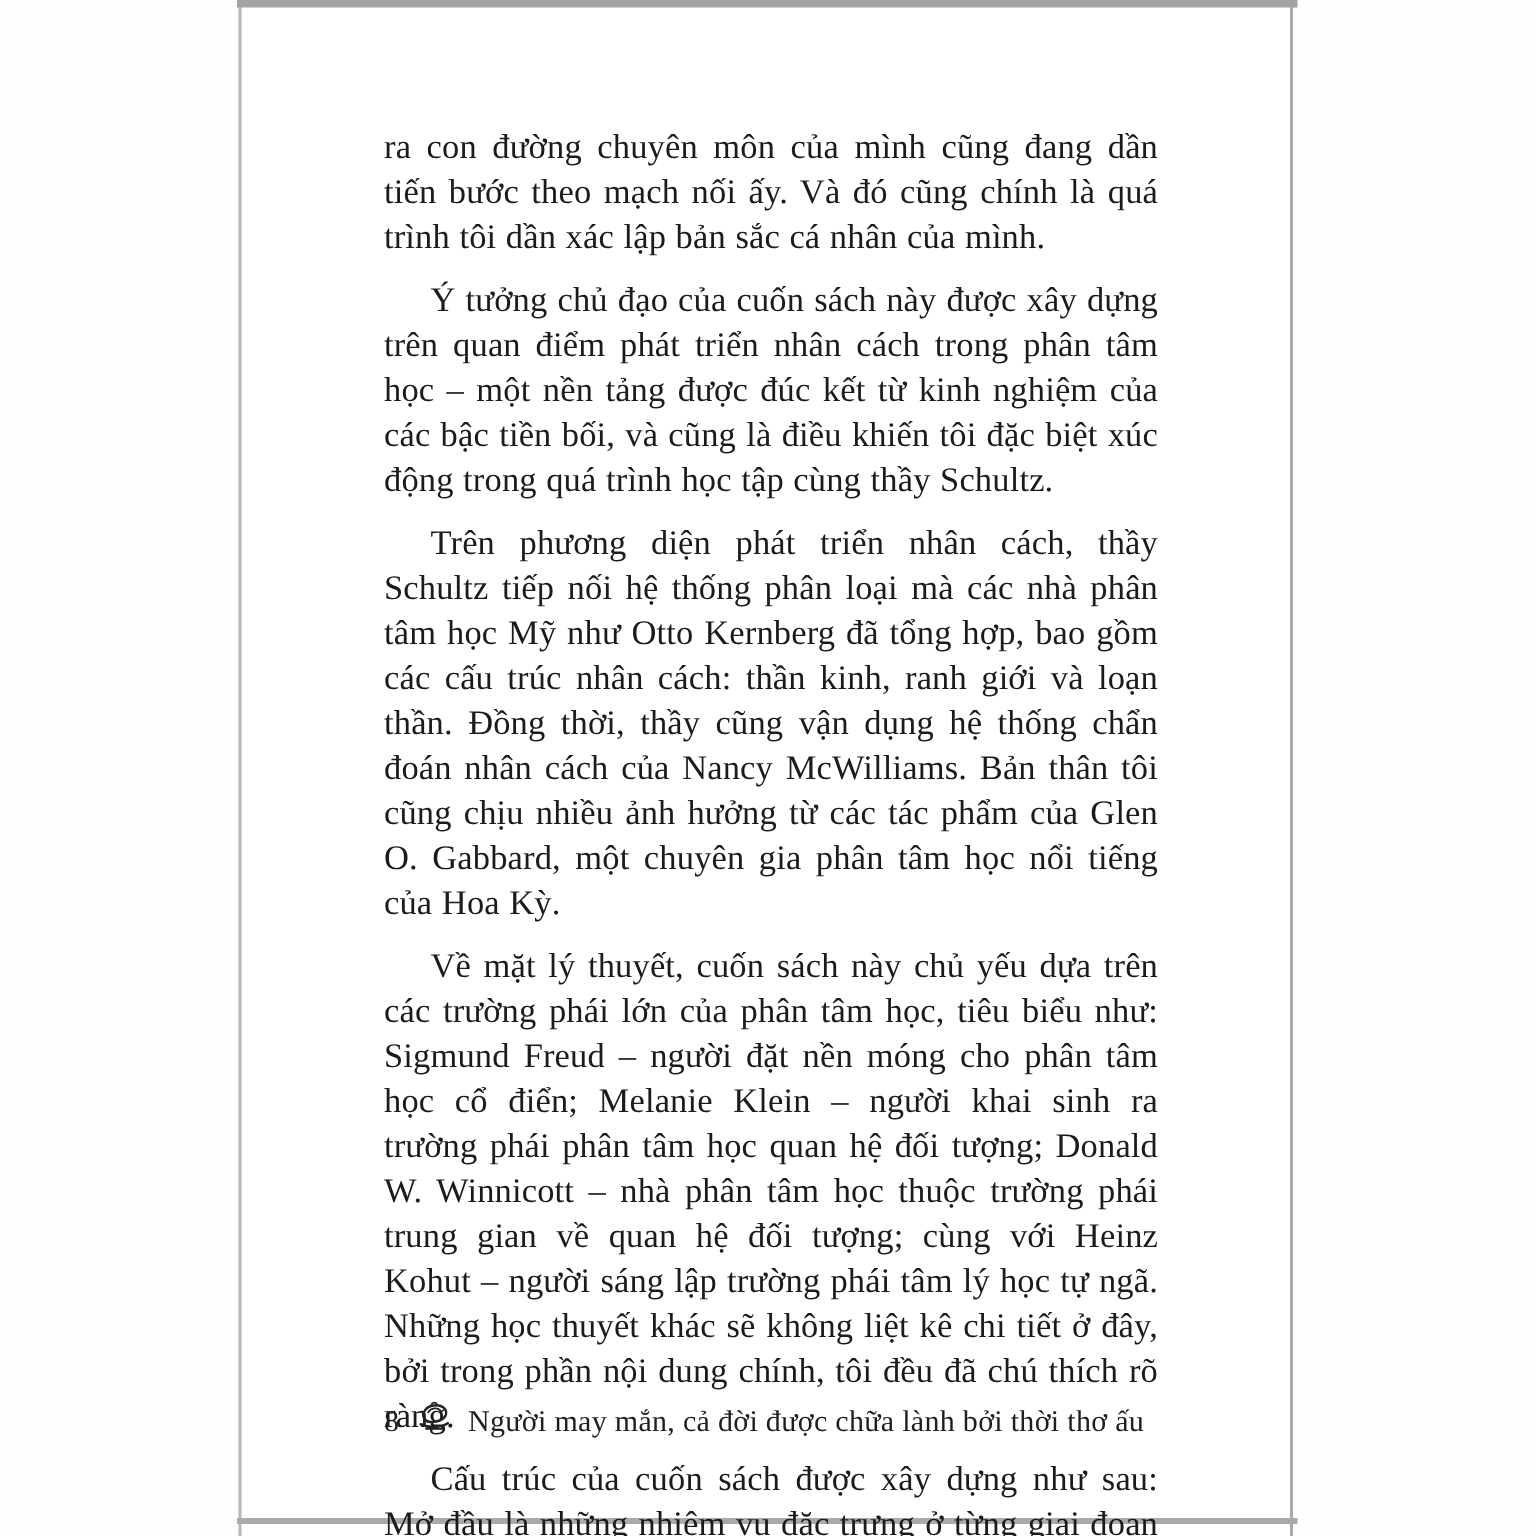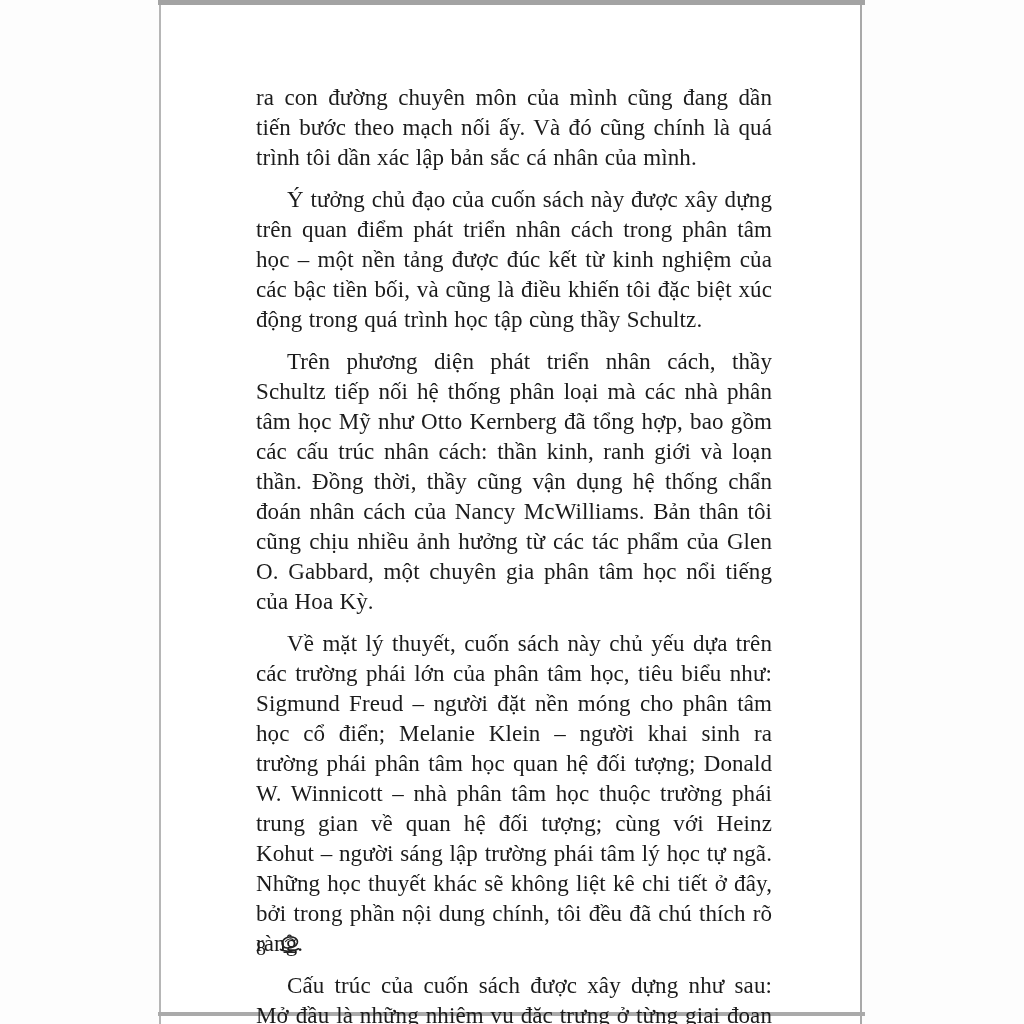--- a/index.html
+++ b/index.html
@@ -108,15 +108,16 @@
       <span class="pagenum">8</span>
       <span class="ornament">
         <svg width="27" height="23" viewBox="0 0 27 23" aria-hidden="true">
           <path d="M7 13 C4.5 9.5, 8 4.5, 13 4 C18 3.2, 22.3 6, 21.3 10 C20.4 13.2, 16 15.2, 11 15 C9 14.9, 7.8 14.2, 7 13 Z" fill="none" stroke="#222222" stroke-width="1.6" stroke-linecap="round"></path>
           <path d="M9.5 8.5 C11.5 5.5, 15.5 5.2, 17.5 7.2" fill="none" stroke="#222222" stroke-width="1.2" stroke-linecap="round"></path>
           <path d="M12 4.2 C11 2.6, 13.5 1.4, 15 2.6" fill="none" stroke="#222222" stroke-width="1.2" stroke-linecap="round"></path>
           <path d="M4.5 16.5 C9.5 19, 17.5 19, 22.5 15.8" fill="none" stroke="#222222" stroke-width="1.7" stroke-linecap="round"></path>
           <path d="M8 19.5 L19 19.5" stroke="#222222" stroke-width="1.2" stroke-linecap="round"></path>
         </svg>
       </span>
+      <span class="title">Người may mắn, cả đời được chữa lành bởi thời thơ ấu</span>
     </div>
   </div>
 </div>
 
 </body></html>

